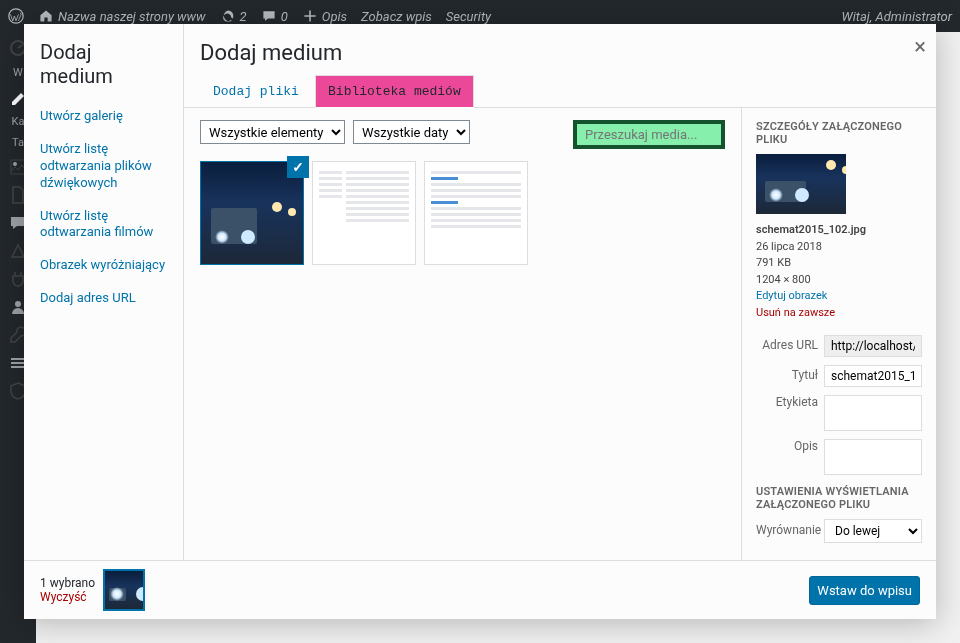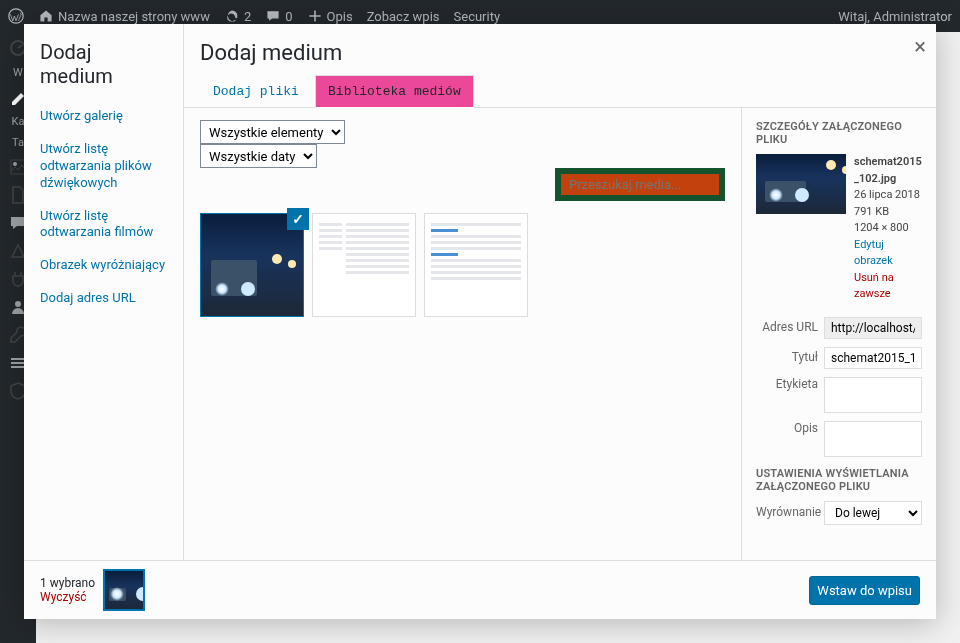--- a/index.html
+++ b/index.html
@@ -1,19 +1,19 @@
 <!DOCTYPE html>
 <html><head>
 <meta charset="utf-8">
 <style>
   * { box-sizing: border-box; margin: 0; padding: 0; font-family: -apple-system, BlinkMacSystemFont, "Segoe UI", Roboto, sans-serif; }
   body { width: 960px; height: 643px; background: #f1f1f1; position: relative; overflow: hidden; font-size: 13px; color: #444; }
   
   
-  .adminbar { background: #23282d; color: #b4b9be; height: 32px; display: flex; align-items: center; padding: 0 8px; font-size: 13px; justify-content: space-between; }
+  .adminbar { background: #23282d; color: #b4b9be; height: 32px; display: flex; align-items: center; padding: 0 8px; font-size: 13px; justify-content: space-between; font-style: italic; }
   .adminbar-left { display: flex; align-items: center; gap: 14px; }
   .adminbar-left span, .adminbar-right span { display: inline-flex; align-items: center; gap: 4px; }
   .adminbar svg { width: 16px; height: 16px; fill: #b4b9be; }
   
   
   .iconstrip { position: absolute; left: 0; top: 32px; bottom: 0; width: 36px; background: #23282d; display: flex; flex-direction: column; align-items: center; padding-top: 6px; gap: 8px; }
   .iconstrip .mi { width: 20px; height: 20px; fill: #9ea3a8; display:block; }
   .iconstrip .mi.active { fill: #fff; }
   .iconstrip .txt { color:#9ea3a8; font-size:11px; width:100%; text-align:center; }
   
@@ -32,24 +32,24 @@
   
   .modal-content h1.title { font-size: 22px; font-weight: 400; padding: 16px 16px 10px; color: #23282d; }
   
   
   .router { border-bottom: 1px solid #ddd; padding: 0 16px; }
   .router a { display: inline-block; padding: 8px 12px; color: #0073aa; text-decoration: none; font-size: 13px; border: 1px solid transparent; margin-bottom: -1px; font-family: Liberation Mono, monospace; }
   .router a.active { border: 1px solid #ddd; border-bottom-color: #fff; background: #ec4899; color: #23282d; }
   
   .frame { flex:1; display:flex; overflow:hidden; }
   .browser { flex: 1; padding: 12px 16px; display:flex; flex-direction:column; }
-  .toolbar { display: flex; margin-bottom: 12px; align-items:flex-start;flex-direction:column; }
+  .toolbar { display: flex; gap: 8px; margin-bottom: 12px; align-items:flex-start; }
   .toolbar select { font-size: 13px; padding: 2px 4px; background:#fff; border:1px solid #7e8993; height:24px; }
   .toolbar .search { margin-left: auto; }
-  .toolbar input[type="search"] { font-size: 13px; padding: 3px 8px; border: 6px solid #14532d; width: 170px; background:#c2410c; }
+  .toolbar input[type="search"] { font-size: 13px; padding: 3px 8px; border: 4px solid #14532d; width: 152px; background:#86efac; }
   
   .attachments { display:flex; gap:8px; flex-wrap:wrap; }
   .thumb { width: 104px; height: 104px; border: 1px solid #ddd; background:#fff; position:relative; cursor:pointer; }
   .thumb.selected { outline: 4px solid #0073aa; outline-offset:-4px; }
   .thumb .check { position:absolute; top:-6px; right:-6px; width:22px; height:22px; background:#0073aa; display:flex; align-items:center; justify-content:center; }
   .thumb .check::after { content:"✓"; color:#fff; font-size:14px; font-weight:bold; }
 
   
   .thumb-photo { background: linear-gradient(180deg,#0a1e3d 0%, #18335c 40%, #1d2838 100%); position:relative; overflow:hidden; }
   .thumb-photo::before { content:""; position:absolute; left:10%; top:45%; width:45%; height:35%; background:#3b5168; border-radius:2px; } 
@@ -59,21 +59,21 @@
   .thumb-ui { background:#fff; padding:6px; }
   .thumb-ui .bar { height:3px; background:#e4e6e9; margin:3px 0; }
   .thumb-ui .bar.blue { background:#4a8fd6; width:30%; }
   .thumb-ui .col { display:flex; gap:4px; height:100%; }
   .thumb-ui .lc { width:25%; }
   .thumb-ui .rc { flex:1; }
   
   
   .details { width: 195px; border-left: 1px solid #ddd; padding: 12px 14px; overflow-y:auto; font-size: 12px; }
   .details h2 { font-size: 11px; font-weight: 600; text-transform: uppercase; color: #666; margin-bottom: 8px; letter-spacing:0.2px; }
-  .att-info { display: flex; gap: 8px; margin-bottom: 14px; }
+  .att-info { display: flex; gap: 8px; margin-bottom: 14px; flex-direction: column; }
   .att-thumb { width: 90px; height: 60px; flex-shrink: 0; }
   .att-meta { font-size: 11px; line-height: 1.5; }
   .att-meta .fn { font-weight: 600; word-break:break-all; }
   .att-meta a { color: #0073aa; text-decoration: none; display: block; }
   .att-meta a.delete { color: #a00; }
   
   .setting { display: flex; align-items: center; margin-bottom: 8px; gap: 6px; }
   .setting.top { align-items: flex-start; }
   .setting label { width: 62px; text-align: right; font-size: 12px; color: #666; flex-shrink:0; line-height:1.3; }
   .setting input[type="text"], .setting textarea, .setting select, .settings-full input { flex: 1; width: 100%; font-size: 12px; padding: 3px 6px; border: 1px solid #ddd; background:#fff; min-width:0; }

